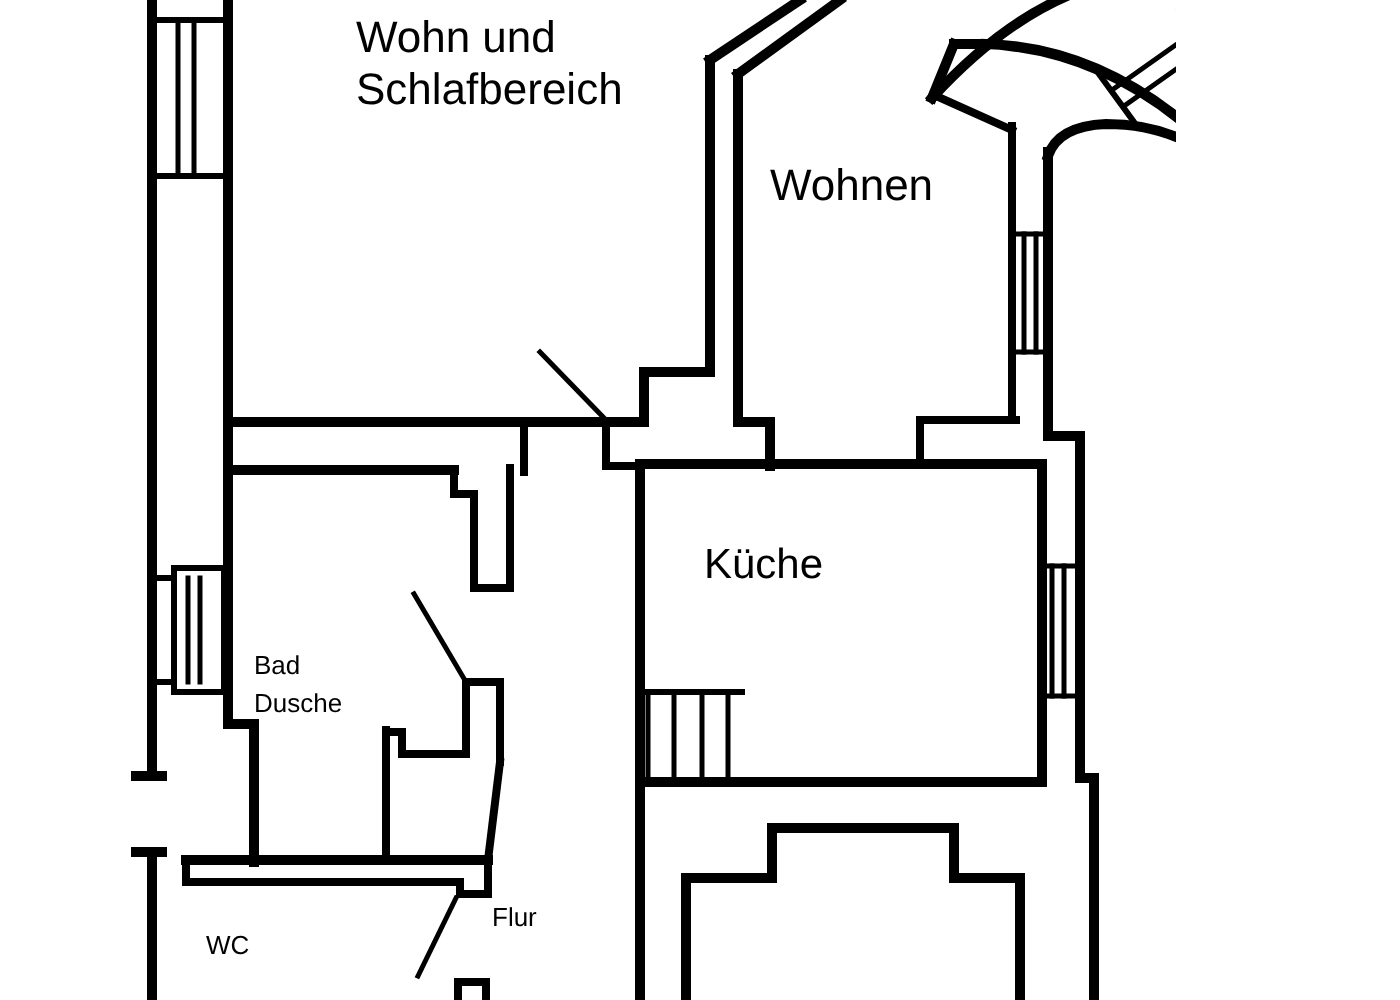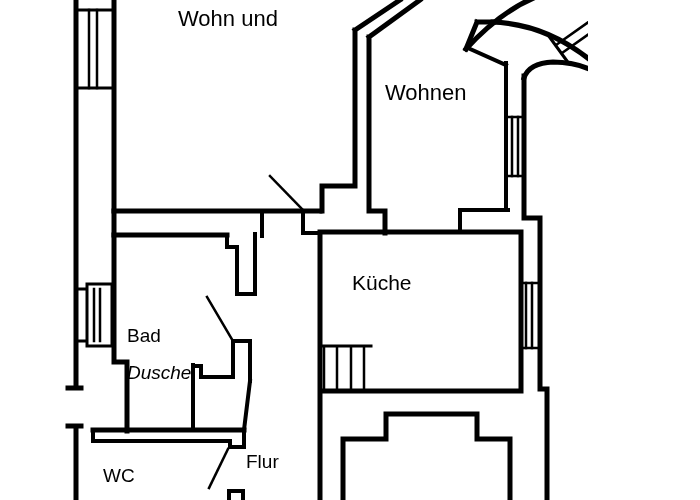--- a/index.html
+++ b/index.html
@@ -12,21 +12,21 @@
   }
   #plan-svg { position:absolute; left:0; top:0; }
   .room-label {
     position:absolute;
     color:#000000;
     white-space:nowrap;
     letter-spacing:0px;
   }
   .lbl-xl { font-size:22px; }
   .lbl-lg { font-size:21px; }
-  .lbl-md { font-size:19px; }
+  .lbl-md { font-size:13px; }
 </style>
 </head>
 <body>
 
 <div id="stage">
 
   <svg id="plan-svg" width="700" height="500" viewBox="0 0 700 500">
     <rect x="0" y="0" width="700" height="500" fill="#ffffff"></rect>
 
     <g fill="none" stroke-linecap="square" stroke-linejoin="miter" stroke="#000000">
@@ -89,24 +89,25 @@
       <path d="M466,49 Q575,-70 699,41" stroke-width="5"></path>
       <path d="M493,22 Q558,24 612,80 L621,90" stroke-width="5"></path>
       <path d="M524,78 Q529,63 553,62 Q586,62 609,81" stroke-width="5"></path>
 
       <path d="M548,35 L567,61 M590,5 L610,30" stroke-width="3"></path>
       <path d="M556,45 L597,16 M562,53 L603,24" stroke-width="2.5"></path>
     </g>
   </svg>
 
   <div class="room-label lbl-xl" style="left:178px; top:6px;">Wohn und</div>
+  <div class="room-label lbl-xl" style="left:178px; top:32px;">Schlafbereich</div>
 
   <div class="room-label lbl-xl" style="left:385px; top:80px;">Wohnen</div>
 
   <div class="room-label lbl-lg" style="left:352px; top:271px;">Küche</div>
 
   <div class="room-label lbl-md" style="left:127px; top:325px;">Bad</div>
-  <div class="room-label lbl-md" style="left:127px; top:362px;font-style:italic;">Dusche</div>
+  <div class="room-label lbl-md" style="left:127px; top:344px;">Dusche</div>
 
   <div class="room-label lbl-md" style="left:103px; top:465px;">WC</div>
 
   <div class="room-label lbl-md" style="left:246px; top:451px;text-align:center;">Flur</div>
 </div>
 
 </body></html>

